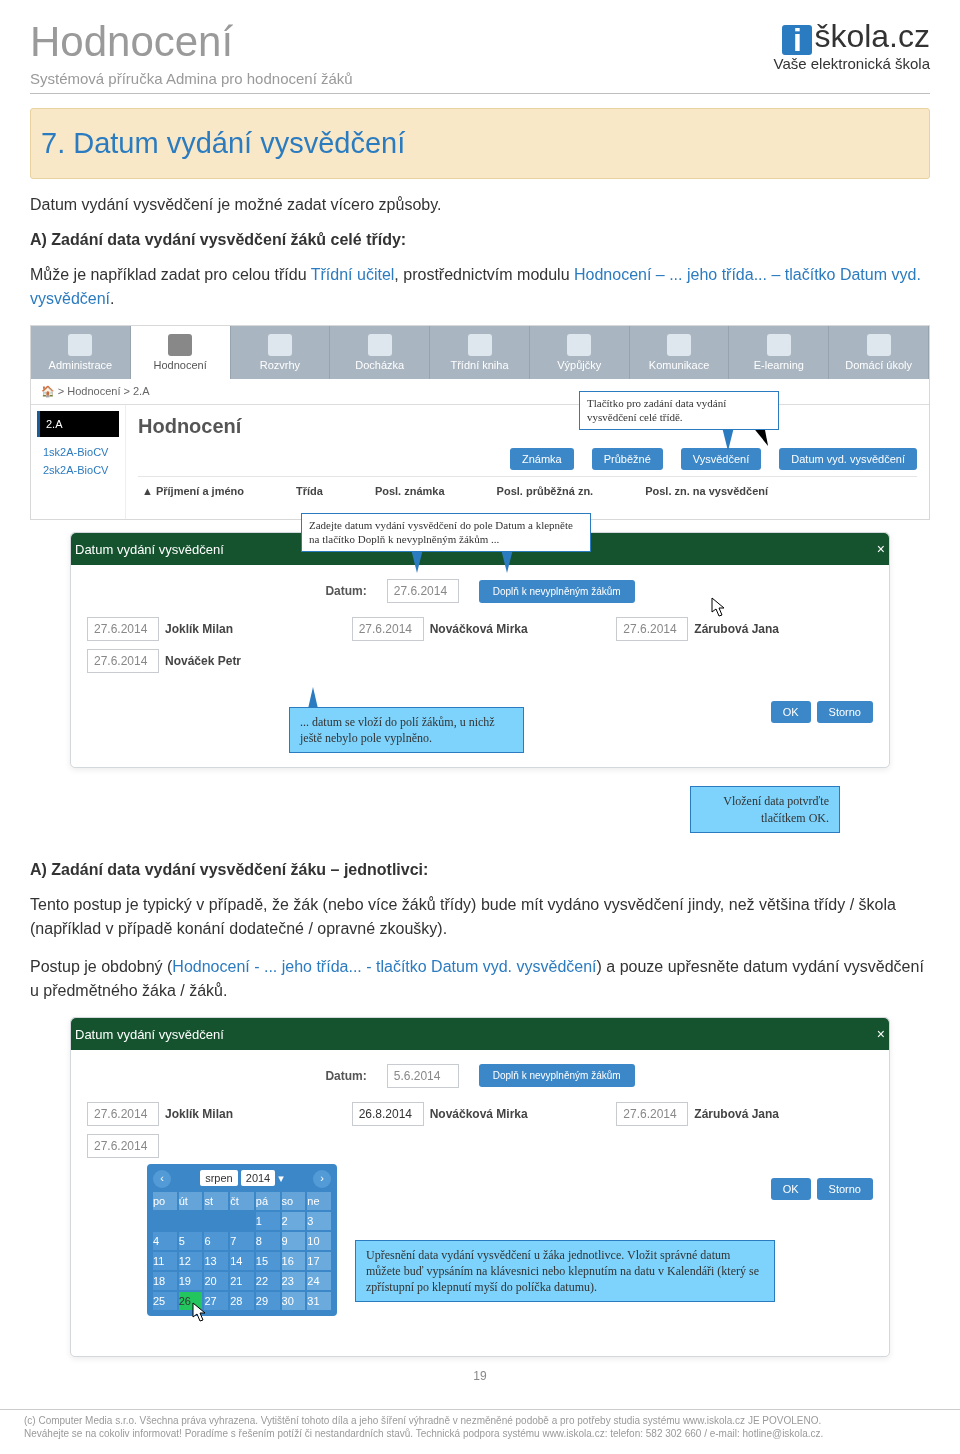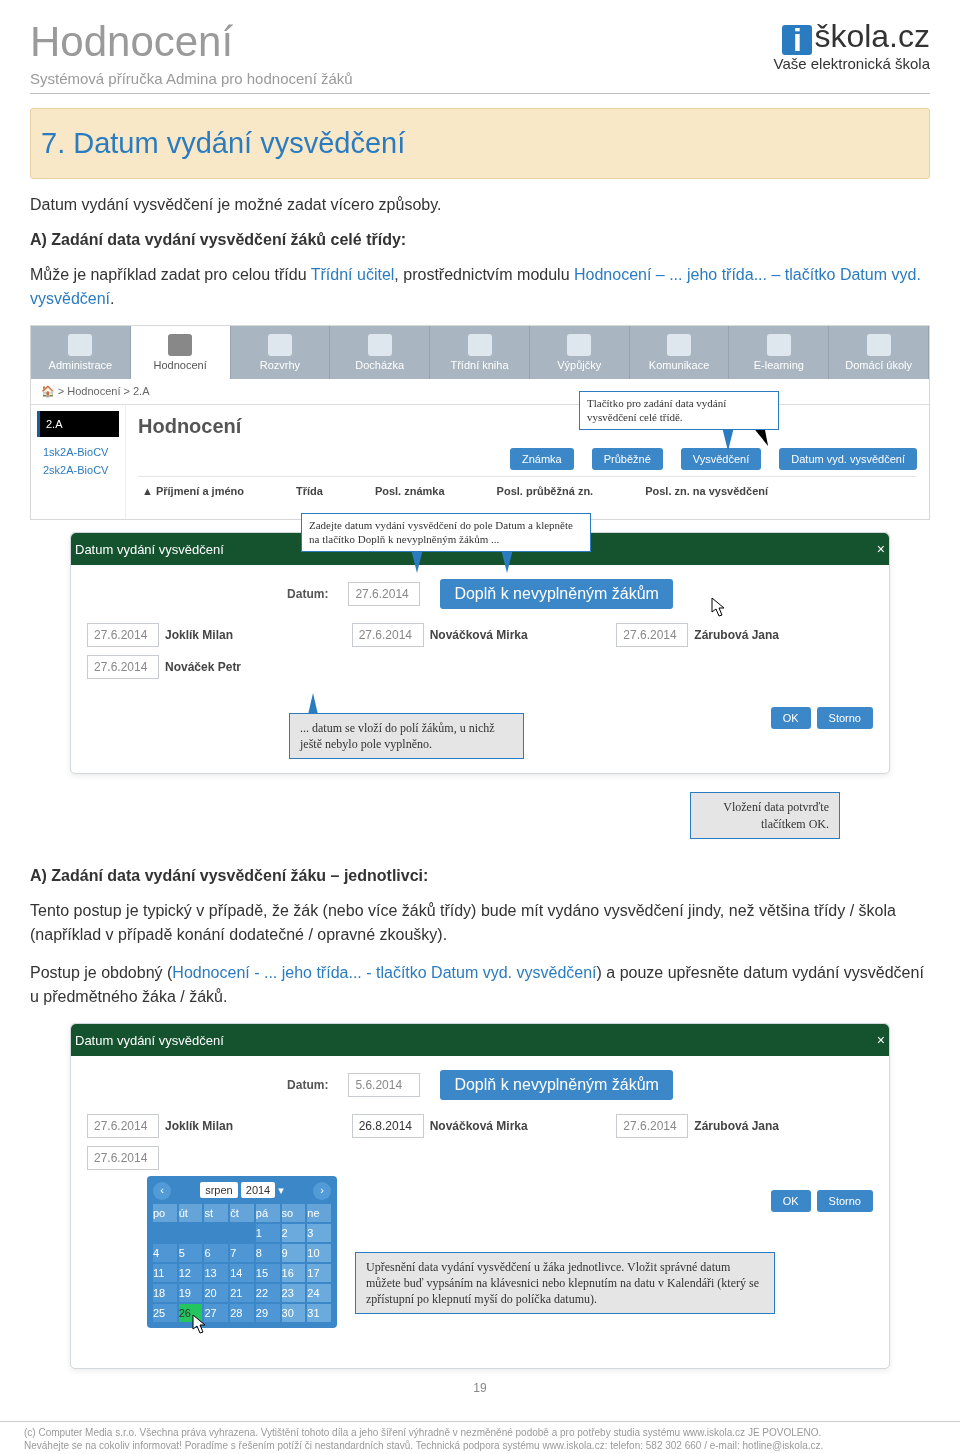--- a/index.html
+++ b/index.html
@@ -37,27 +37,27 @@
   .btnbar{display:flex;gap:18px;margin-left:auto;justify-content:flex-end}
   .pill{background:#3b87c8;color:#fff;padding:5px 12px;border-radius:3px;font-size:11px}
   .tbl-hdr{display:flex;gap:52px;padding:8px 4px;border-top:1px solid #e5e5e5;color:#444;font-size:11px;font-weight:bold;margin-top:6px}
   
   .modal{background:#fff;border:1px solid #d3d8dc;border-radius:5px;box-shadow:0 2px 6px rgba(0,0,0,.08);margin:10px 0;position:relative}
   .modal .bar{background:#14532d;color:#fff;padding:8px 4px;border-radius:5px 5px 0 0;display:flex;justify-content:space-between;align-items:flex-end;font-size:13px}
   .modal .body{padding:14px 16px}
   .row-c{display:flex;align-items:center;justify-content:center;gap:20px;margin-bottom:14px}
   .lbl{font-weight:bold;font-size:12px;color:#555}
   .inp{border:1px solid #c8ccd0;padding:4px 6px;font-size:12px;background:#fff;width:72px;color:#888}
-  .fillbtn{background:#3b87c8;color:#fff;padding:6px 14px;border-radius:3px;font-size:16px;display:inline-block}
+  .fillbtn{background:#3b87c8;color:#fff;padding:6px 14px;border-radius:3px;font-size:10px;display:inline-block}
   .cursor-svg{position:absolute}
   .grid{display:grid;grid-template-columns:repeat(3,1fr);gap:8px;font-size:12px}
   .cell{display:flex;align-items:center;gap:6px}
   .cell .nm{color:#444;font-weight:bold}
   .foot{display:flex;justify-content:flex-end;gap:6px;margin-top:14px}
-  .callout-box{background:#e5e5e5;border:1px solid #2b7bc0;padding:6px 10px;font-size:12px;line-height:1.35;font-family:"Times New Roman",serif;margin:8px 0 14px;display:inline-block}
+  .callout-box{background:#7dd3fc;border:1px solid #2b7bc0;padding:6px 10px;font-size:12px;line-height:1.35;font-family:"Times New Roman",serif;margin:8px 0 14px;display:inline-block}
   .arrow-up{display:inline-block;width:0;height:0;border-left:6px solid transparent;border-right:6px solid transparent;border-bottom:26px solid #2b7bc0;vertical-align:top}
   
   .cal{background:#3b87c8;border-radius:4px;padding:6px;width:190px;color:#fff;font-size:11px}
   .cal-hdr{display:flex;align-items:center;justify-content:space-between;margin-bottom:4px}
   .cal-sel{background:#fff;color:#333;padding:2px 5px;border-radius:2px;font-size:11px}
   .cal-nav{width:18px;height:18px;background:#539bd6;border-radius:50%;text-align:center;line-height:16px}
   .cal-grid{display:grid;grid-template-columns:repeat(7,1fr);gap:2px;}
   .cal-grid div{padding:3px 0}
   .cal-grid .dh{background:#65a4d8}
   .cal-grid .d{background:#4f97d4}

